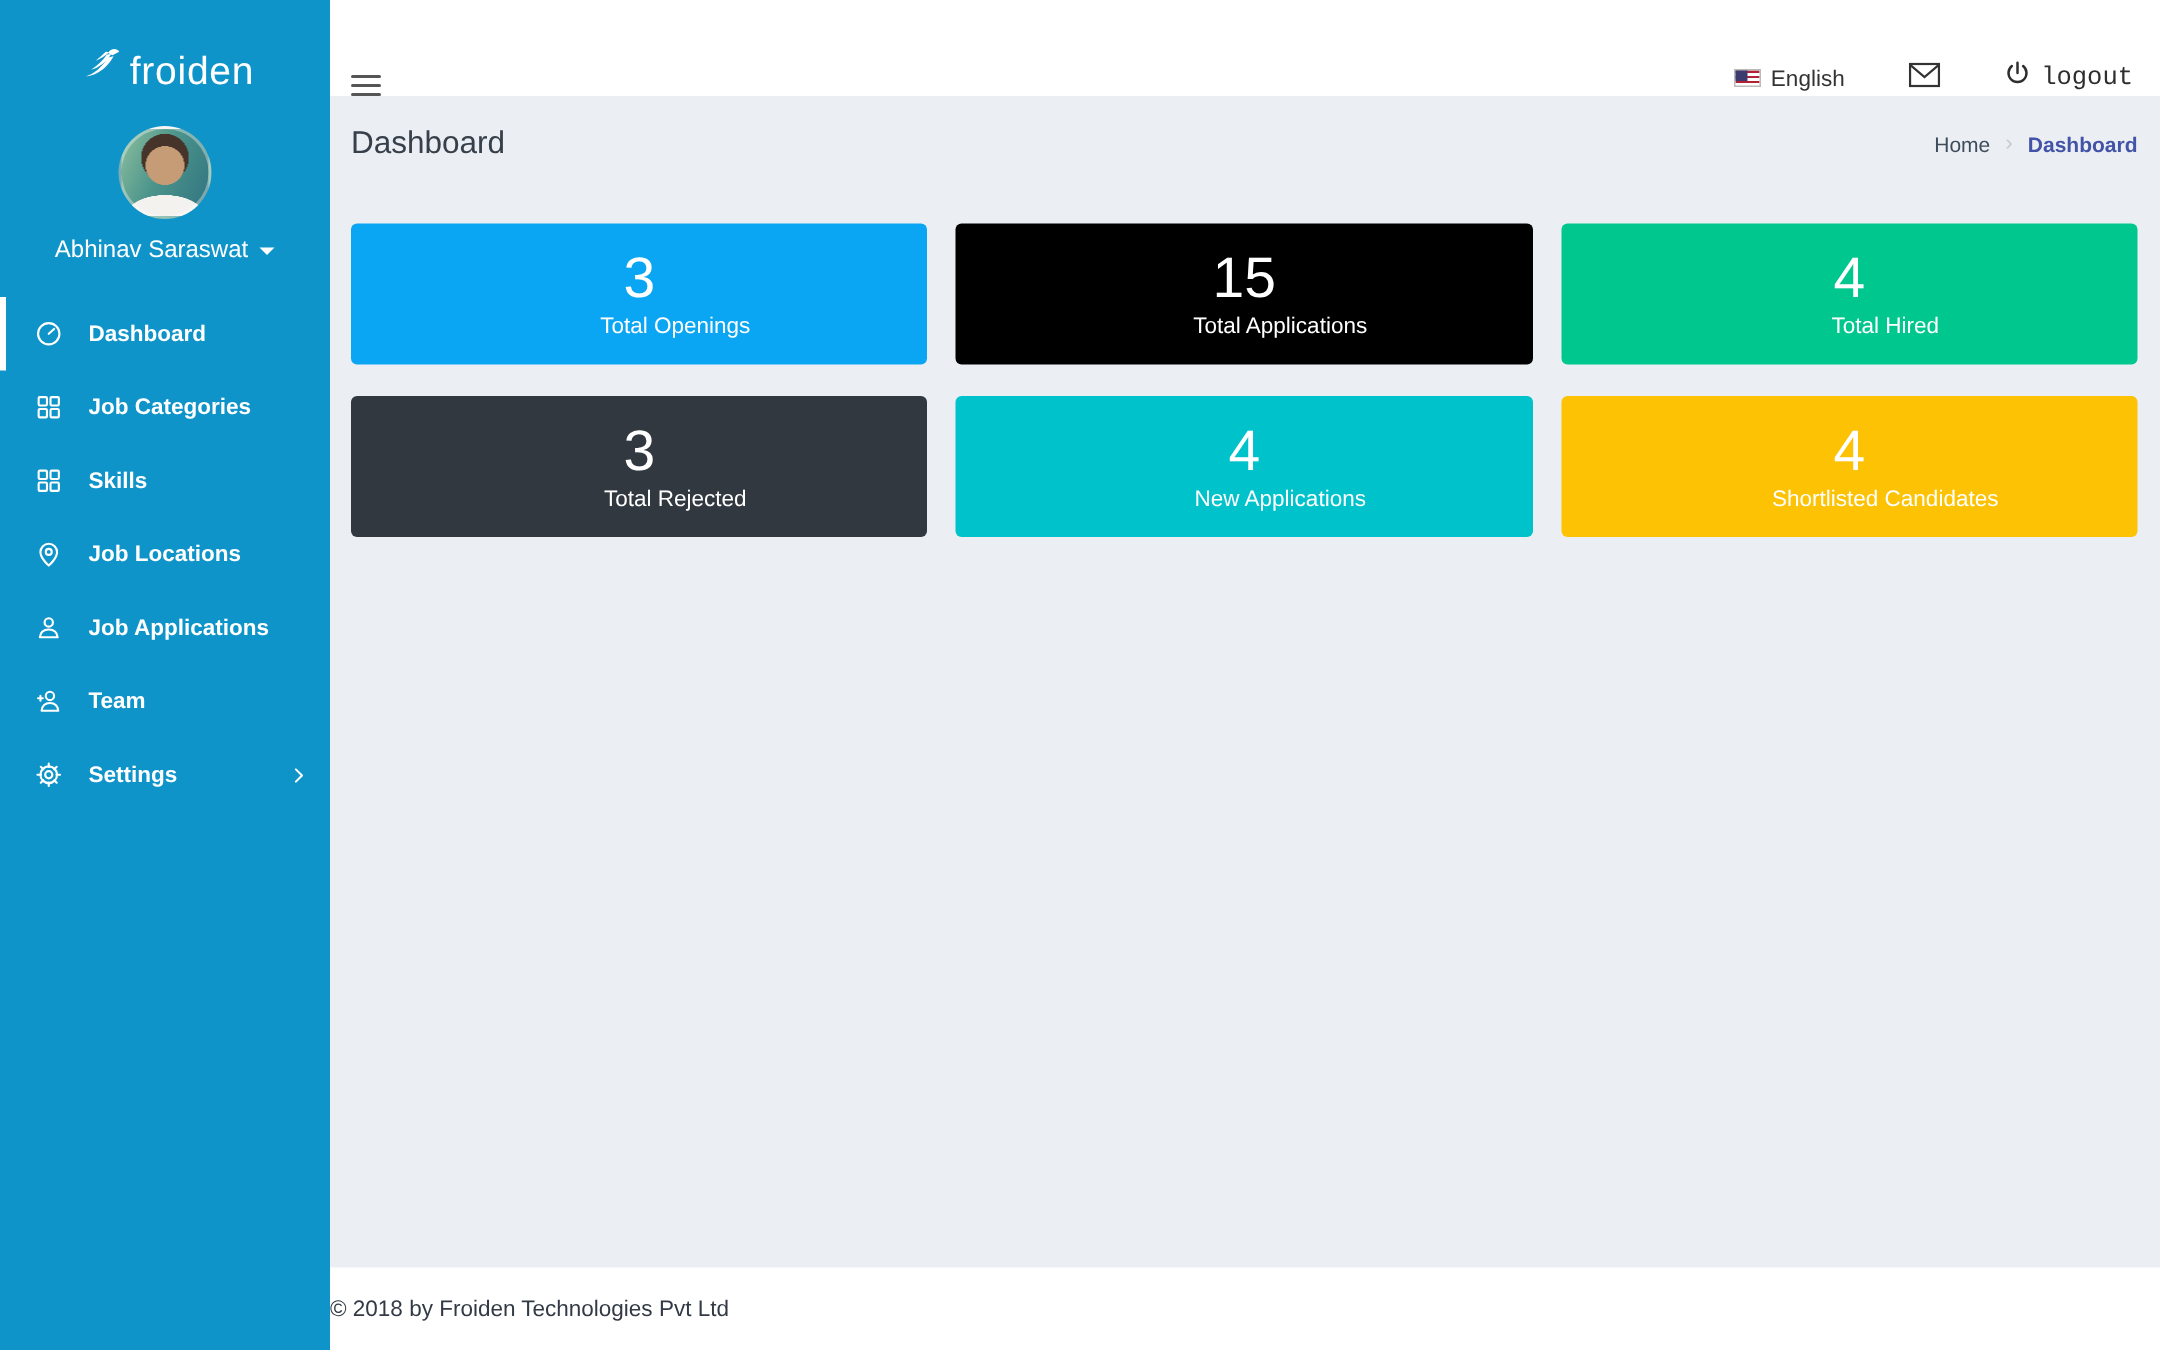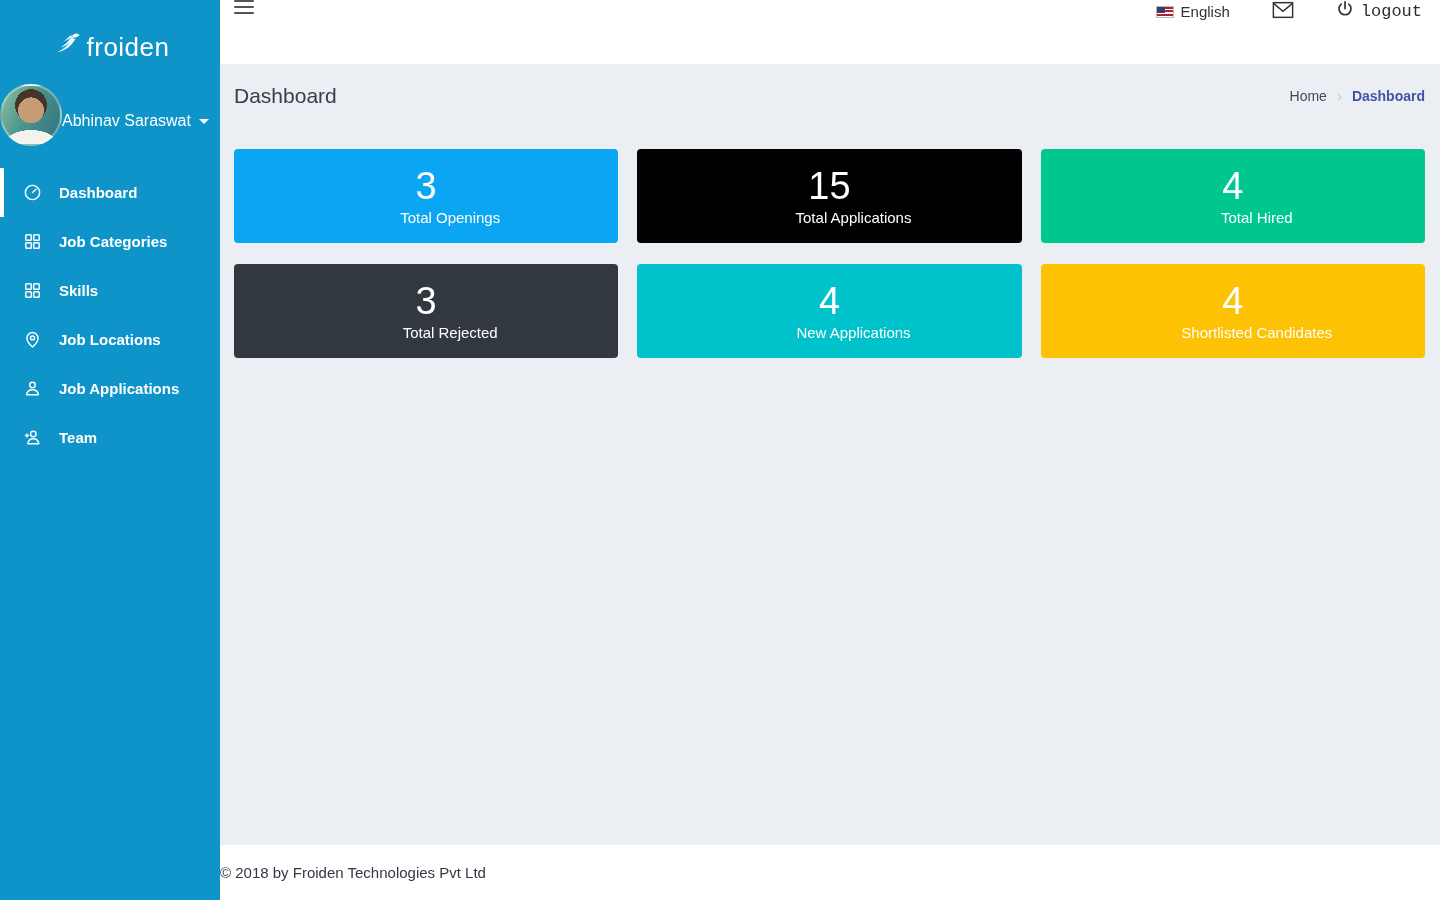--- a/index.html
+++ b/index.html
@@ -6,21 +6,21 @@
   html,body { width:1440px; height:900px; overflow:hidden;
     font-family:"Liberation Sans", sans-serif; }
   body { display:flex; background:#ebeff3; }
 
   
   .sidebar { width:220px; height:900px; background:#0f94c9; flex:0 0 220px;
     display:flex; flex-direction:column; color:#fff; }
   .logo-row { display:flex; align-items:center; justify-content:center;
     gap:6px; padding-top:31px; height:64px; }
   .logo-text { font-size:26px; font-weight:500; color:#fff; letter-spacing:.5px; }
-  .avatar-wrap { display:flex; flex-direction:row; align-items:center; margin-top:20px; }
+  .avatar-wrap { display:flex; flex-direction:column; align-items:center; margin-top:20px; }
   .avatar { width:62px; height:62px; border-radius:50%; overflow:hidden;
     background:
       radial-gradient(ellipse 26px 14px at 50% 100%, #f3f2ee 0 99%, transparent 100%),
       radial-gradient(circle 13px at 50% 42%, #c69c77 0 99%, transparent 100%),
       radial-gradient(circle 16px at 50% 33%, #46342a 0 99%, transparent 100%),
       linear-gradient(115deg, #8cbf9e 0%, #4c948b 45%, #2f7380 100%);
     border:2px solid rgba(255,255,255,.35); }
   .user-row { margin-top:12px; display:flex; align-items:center; gap:8px;
     font-size:16px; font-weight:500; color:#fff; cursor:pointer; }
   .caret-down { width:0; height:0; border-left:5px solid transparent;
@@ -32,21 +32,21 @@
     font-size:15px; font-weight:700; color:#fff; cursor:pointer; position:relative; }
   .menu-item.active { border-left-color:#ffffff; }
   .menu-item .mi-icon { width:19px; height:19px; display:flex; align-items:center;
     justify-content:center; flex:0 0 19px; }
   .menu-item svg { stroke:#fff; fill:none; stroke-width:1.8; stroke-linecap:round;
     stroke-linejoin:round; }
   .submenu-arrow { margin-left:auto; display:flex; align-items:center; }
 
   
   .main { flex:1; display:flex; flex-direction:column; height:900px; }
-  .topbar { height:64px; background:#ffffff; display:flex; align-items:flex-start;
+  .topbar { height:64px; background:#ffffff; display:flex; align-items:flex-end;
     padding:0 18px 0 14px; }
   .hamburger { width:20px; display:flex; flex-direction:column; gap:4px; cursor:pointer; }
   .hamburger span { display:block; height:2px; background:#555; border-radius:1px; }
   .topbar-right { margin-left:auto; display:flex; align-items:center; gap:42px; }
   .lang { display:flex; align-items:center; gap:7px; font-size:15px; color:#333;
     cursor:pointer; }
   .flag { width:18px; height:12px; position:relative; border:0.5px solid #bbb;
     background:repeating-linear-gradient(#b22234 0 1.7px, #fff 1.7px 3.4px); }
   .flag::before { content:""; position:absolute; left:0; top:0; width:8px; height:6.5px;
     background:#3c3b6e; }
@@ -158,20 +158,35 @@
     <div class="menu-item">
       <span class="mi-icon">
         <svg width="19" height="19" viewBox="0 0 24 24">
             <circle cx="13" cy="7.5" r="3.5"></circle>
             <path d="M6 20c.5-4.5 3.5-6.5 7-6.5s6.5 2 7 6.5z"></path>
             <path d="M3 9.5h4M5 7.5v4"></path>
           </svg>
       </span>
       <span>Team</span>
     </div>
+    <div class="menu-item">
+      <span class="mi-icon">
+        <svg width="19" height="19" viewBox="0 0 24 24">
+            <circle cx="12" cy="12" r="3"></circle>
+            <circle cx="12" cy="12" r="7"></circle>
+            <path d="M12 2.5v3M12 18.5v3M2.5 12h3M18.5 12h3M5.3 5.3l2.1 2.1M16.6 16.6l2.1 2.1M18.7 5.3l-2.1 2.1M7.4 16.6l-2.1 2.1"></path>
+          </svg>
+      </span>
+      <span>Settings</span>
+      <span class="submenu-arrow">
+        <svg width="14" height="14" viewBox="0 0 24 24" style="stroke:#fff;fill:none;stroke-width:2.4;stroke-linecap:round;stroke-linejoin:round;">
+            <polyline points="9 5 16 12 9 19"></polyline>
+          </svg>
+      </span>
+    </div>
   </nav>
 </aside>
 
 <div class="main">
 
   <header class="topbar">
     <div class="hamburger">
       <span></span>
         <span></span>
         <span></span>

